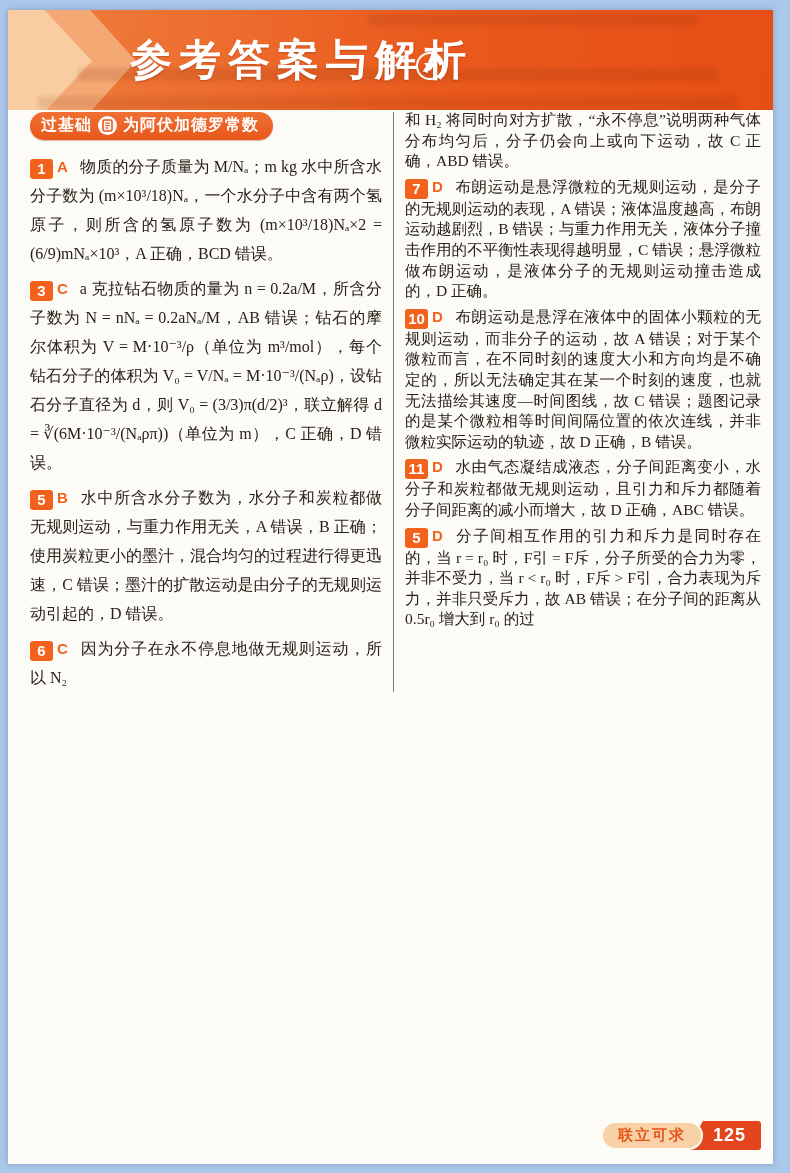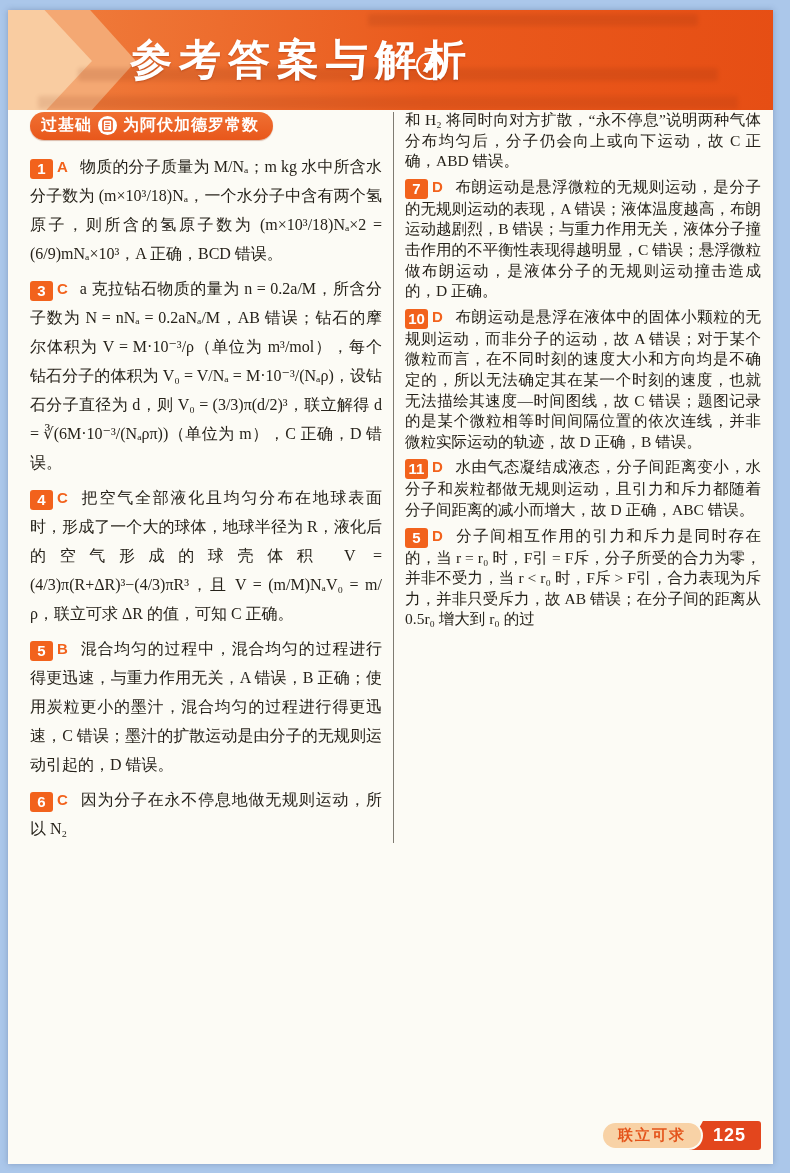--- a/index.html
+++ b/index.html
@@ -100,23 +100,22 @@
               </svg>
           </span>
           <span>为阿伏加德罗常数</span>
         </div>
 
         <p class="answer"><span class="abadge">1</span><span class="aletter">A</span><span class="atext">物质的分子质量为 M/Nₐ；m kg 水中所含水分子数为 (m×10³/18)Nₐ，一个水分子中含有两个氢原子，则所含的氢原子数为 (m×10³/18)Nₐ×2 = (6/9)mNₐ×10³，A 正确，BCD 错误。</span></p>
 
 
         <p class="answer"><span class="abadge">3</span><span class="aletter">C</span><span class="atext">a 克拉钻石物质的量为 n = 0.2a/M，所含分子数为 N = nNₐ = 0.2aNₐ/M，AB 错误；钻石的摩尔体积为 V = M·10⁻³/ρ（单位为 m³/mol），每个钻石分子的体积为 V₀ = V/Nₐ = M·10⁻³/(Nₐρ)，设钻石分子直径为 d，则 V₀ = (3/3)π(d/2)³，联立解得 d = ∛(6M·10⁻³/(Nₐρπ))（单位为 m），C 正确，D 错误。</span></p>
 
-        <p class="answer"><span class="abadge">4</span><span class="aletter">C</span><span class="atext">把空气全部液化且均匀分布在地球表面时，形成了一个大的球体，地球半径为 R，液化后的空气形成的球壳体积 V = (4/3)π(R+ΔR)³−(4/3)πR³，且 V = (m/M)NₐV₀ = m/ρ，联立可求 ΔR 的值，可知 C 正确。</span></p>
 
-        <p class="answer"><span class="abadge">5</span><span class="aletter">B</span><span class="atext">混合均匀的过程中，混合均匀的过程进行得更迅速，与重力作用无关，A 错误，B 正确；使用炭粒更小的墨汁，混合均匀的过程进行得更迅速，C 错误；墨汁的扩散运动是由分子的无规则运动引起的，D 错误。</span></p>
+        <p class="answer"><span class="abadge">5</span><span class="aletter">B</span><span class="atext">水中所含水分子数为，水分子和炭粒都做无规则运动，与重力作用无关，A 错误，B 正确；使用炭粒更小的墨汁，混合均匀的过程进行得更迅速，C 错误；墨汁的扩散运动是由分子的无规则运动引起的，D 错误。</span></p>
 
         <p class="answer"><span class="abadge">6</span><span class="aletter">C</span><span class="atext">因为分子在永不停息地做无规则运动，所以 N₂</span></p>
       </div>
 
       <div class="divider"></div>
 
       <div class="col col-right">
         <p class="answer"><span class="atext">和 H₂ 将同时向对方扩散，“永不停息”说明两种气体分布均匀后，分子仍会向上或向下运动，故 C 正确，ABD 错误。</span></p>
 
         <p class="answer"><span class="abadge">7</span><span class="aletter">D</span><span class="atext">布朗运动是悬浮微粒的无规则运动，是分子的无规则运动的表现，A 错误；液体温度越高，布朗运动越剧烈，B 错误；与重力作用无关，液体分子撞击作用的不平衡性表现得越明显，C 错误；悬浮微粒做布朗运动，是液体分子的无规则运动撞击造成的，D 正确。</span></p>

